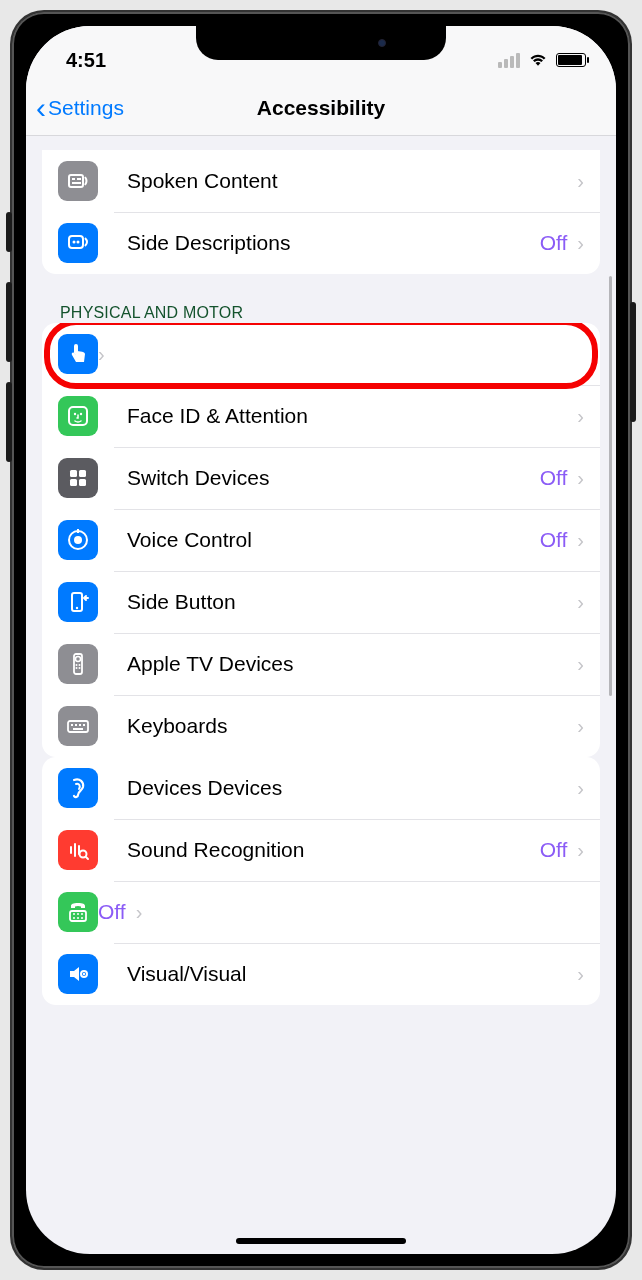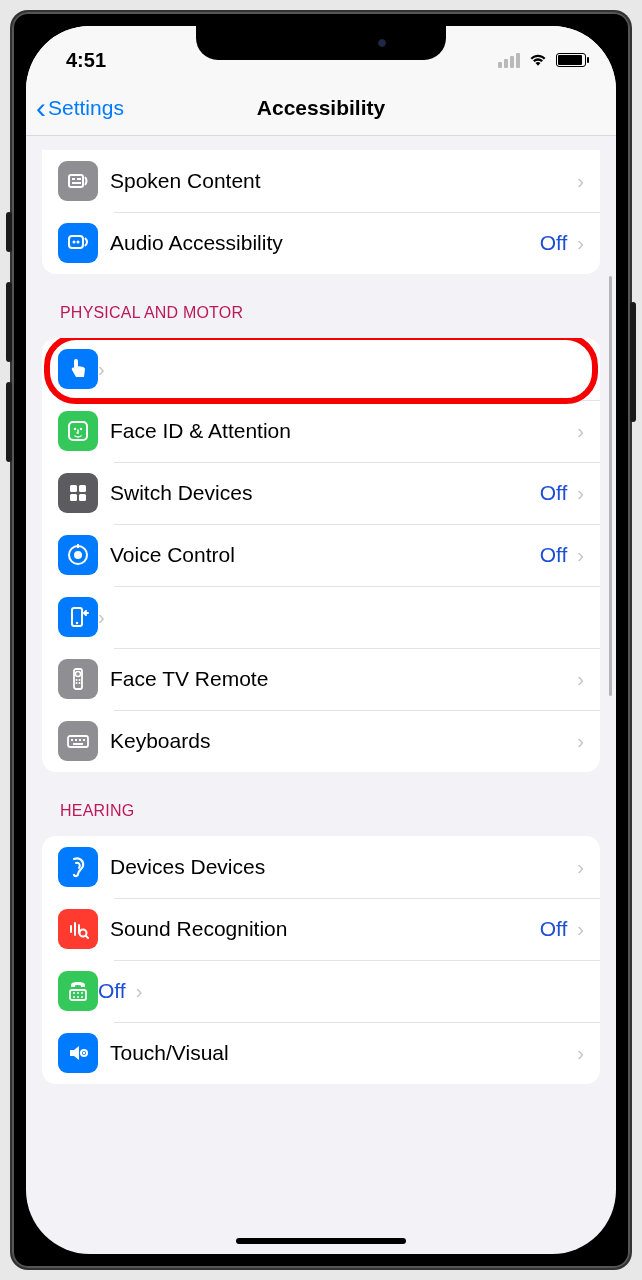--- a/index.html
+++ b/index.html
@@ -8,21 +8,21 @@
     font-family: -apple-system, "Helvetica Neue", Helvetica, Arial, sans-serif;
     background: #e8e8e8;
     display: flex;
     align-items: center;
     justify-content: center;
   }
   .device {
     width: 618px;
     height: 1256px;
     background: #000;
-    border-radius: 16px;
+    border-radius: 32px;
     padding: 14px;
     position: relative;
     box-shadow: inset 0 0 0 2px #555, 0 0 0 2px #333;
   }
   .side-btn {
     position: absolute;
     background: #1a1a1a;
     border-radius: 3px;
   }
   .side-left-1 { left: -6px; top: 200px; width: 6px; height: 40px; }
@@ -108,22 +108,22 @@
     height: calc(100% - 110px);
     overflow: hidden;
     position: relative;
   }
   .scroll {
     padding-bottom: 40px;
   }
 
   .section-header {
     font-size: 16px;
-    color: #be185d;
-    padding: 30px 34px 16px;
+    color: #14532d;
+    padding: 30px 34px 1px;
     letter-spacing: 0.2px;
   }
   .group {
     background: #fff;
     border-radius: 14px;
     margin: 0 16px;
     overflow: hidden;
   }
   .group.first { margin-top: 14px; border-top-left-radius:0; border-top-right-radius:0; }
 
@@ -145,26 +145,26 @@
     width: 40px; height: 40px;
     border-radius: 9px;
     flex-shrink: 0;
     display:flex; align-items:center; justify-content:center;
     color:#fff;
   }
   .app-icon svg { width: 24px; height: 24px; }
   .row-label {
     flex: 1;
     font-size: 21px;
-    padding-left: 12px;
+    padding-left: 29px;
     color:#000;
   }
   .row-value {
     font-size: 21px;
-    color: #1d4ed8;
+    color: #8b5cf6;
     margin-right: 10px;
   }
   .chevron {
     color: #c5c5c9;
     font-size: 20px;
   }
 
   .highlight-ring {
     position: absolute;
     border: 6px solid #f50202;
@@ -256,21 +256,21 @@
               </div>
               <div class="row-label">Spoken Content</div>
               <div class="chevron">›</div>
             </div>
             <div class="row">
               <div class="app-icon bg-blue">
                 <svg viewBox="0 0 24 24">
                   <use href="#ic-audio-descriptions"></use>
                 </svg>
               </div>
-              <div class="row-label">Audio Accessibility</div>
+              <div class="row-label">Side Descriptions</div>
               <div class="row-value">Off</div>
               <div class="chevron">›</div>
             </div>
           </div>
           <div class="section-header">PHYSICAL AND MOTOR</div>
           <div class="group">
             <div class="row" style="position: relative;">
               <div class="app-icon bg-blue">
                 <svg viewBox="0 0 24 24">
                   <use href="#ic-touch"></use>
@@ -307,42 +307,42 @@
               <div class="row-label">Voice Control</div>
               <div class="row-value">Off</div>
               <div class="chevron">›</div>
             </div>
             <div class="row">
               <div class="app-icon bg-blue">
                 <svg viewBox="0 0 24 24">
                   <use href="#ic-side-button"></use>
                 </svg>
               </div>
+              <div class="row-label">Side Button</div>
               <div class="chevron">›</div>
             </div>
             <div class="row">
               <div class="app-icon bg-gray">
                 <svg viewBox="0 0 24 24">
                   <use href="#ic-appletv-remote"></use>
                 </svg>
               </div>
-              <div class="row-label">Face TV Remote</div>
+              <div class="row-label">Apple TV Devices</div>
               <div class="chevron">›</div>
             </div>
             <div class="row">
               <div class="app-icon bg-gray">
                 <svg viewBox="0 0 24 24">
                   <use href="#ic-keyboards"></use>
                 </svg>
               </div>
               <div class="row-label">Keyboards</div>
               <div class="chevron">›</div>
             </div>
           </div>
-          <div class="section-header">HEARING</div>
           <div class="group">
             <div class="row">
               <div class="app-icon bg-blue">
                 <svg viewBox="0 0 24 24">
                   <use href="#ic-hearing-devices"></use>
                 </svg>
               </div>
               <div class="row-label">Devices Devices</div>
               <div class="chevron">›</div>
             </div>
@@ -364,21 +364,21 @@
               </div>
               <div class="row-value">Off</div>
               <div class="chevron">›</div>
             </div>
             <div class="row">
               <div class="app-icon bg-blue">
                 <svg viewBox="0 0 24 24">
                   <use href="#ic-audio-visual"></use>
                 </svg>
               </div>
-              <div class="row-label">Touch/Visual</div>
+              <div class="row-label">Visual/Visual</div>
               <div class="chevron">›</div>
             </div>
           </div>
         </div>
       <div class="scroll-indicator"></div>
     </div>
 
     <div class="home-ind"></div>
   </div>
 </div>

